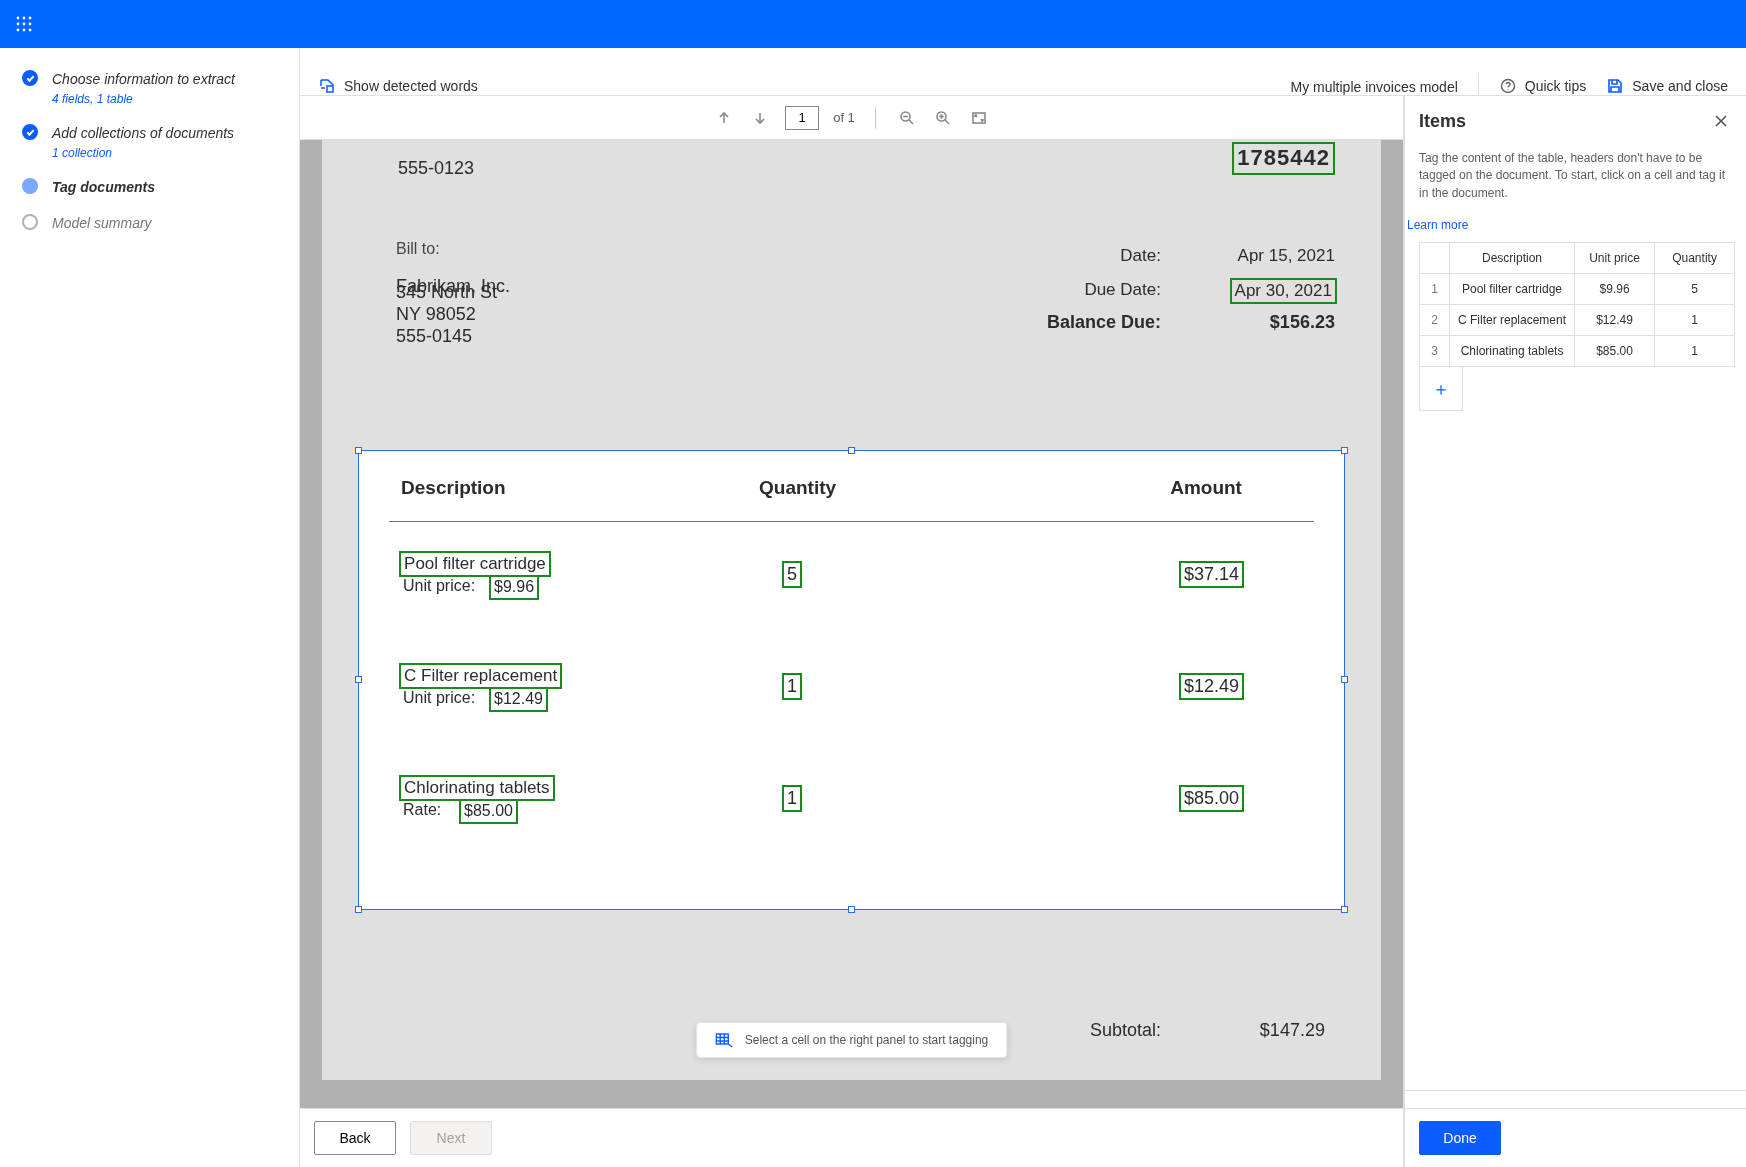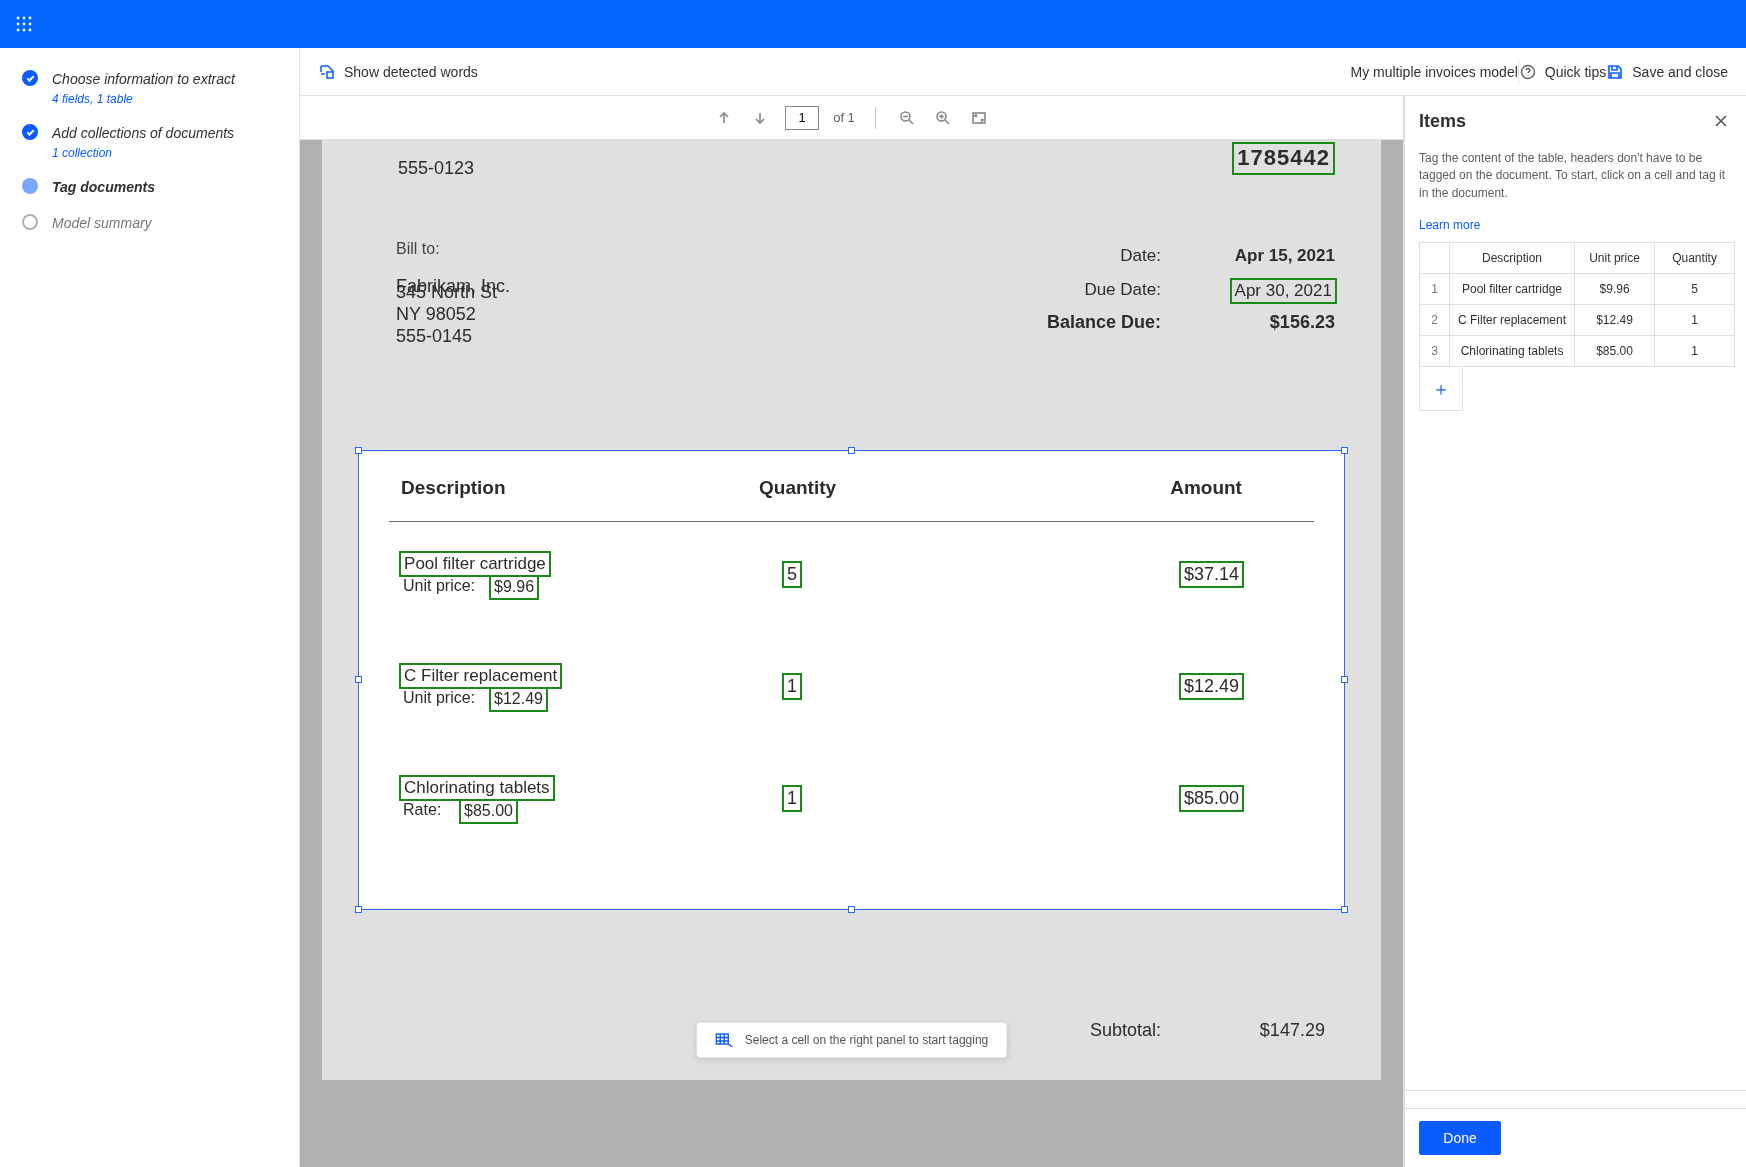--- a/index.html
+++ b/index.html
@@ -34,21 +34,21 @@
 .circle.done{border-color:#0b5cff;background:#0b5cff;position:relative;}
 .circle.done::after{content:"";position:absolute;left:3px;top:4px;width:5px;height:2px;border-left:2px solid #fff;border-bottom:2px solid #fff;transform:rotate(-45deg);}
 .circle.active{border:none;background:#7aa7ff;}
 .step .body{flex:1 1 auto;padding-top:0;}
 .step .title{font-size:14px;line-height:18px;color:var(--text);margin:0;}
 .step.active .title{font-weight:600;}
 .step .sub{font-size:12px;color:var(--link);margin:4px 0 0 0;}
 
 
 .main{flex:1 1 auto;display:flex;flex-direction:column;min-width:0;position:relative;}
-.toolbar{height:48px;border-bottom:1px solid var(--line);display:flex;align-items:center;padding:0 18px;}
+.toolbar{height:48px;border-bottom:1px solid var(--line);display:flex;align-items:flex-end;padding:0 18px;gap:20px;}
 .tbtn{display:flex;align-items:center;gap:8px;font-size:14px;color:var(--text);cursor:pointer;}
 .tbtn .ic{width:18px;height:18px;display:inline-flex;align-items:center;justify-content:center;color:#0b5cff;}
 .spacer{flex:1 1 auto;}
 .divider{width:1px;height:22px;background:var(--line);}
 
 
 .content{flex:1 1 auto;display:flex;min-height:0;}
 .viewer-col{flex:1 1 auto;display:flex;flex-direction:column;min-width:0;border-right:1px solid var(--line);}
 .doc-toolbar{height:44px;border-bottom:1px solid var(--line);display:flex;align-items:center;justify-content:center;gap:14px;font-size:13px;color:var(--muted);}
 .doc-toolbar .sep{width:1px;height:22px;background:#c8c6c4;margin:0 6px;}
@@ -84,21 +84,21 @@
 .bottombar{border-top:1px solid var(--line);padding:12px 14px;display:flex;gap:14px;}
 .btn{height:34px;min-width:82px;padding:0 18px;font-size:14px;border:1px solid #8a8886;background:#fff;cursor:pointer;border-radius:2px;}
 .btn.disabled{color:#a19f9d;border-color:#e1dfdd;cursor:default;background:#f3f2f1;}
 
 
 .drawer{width:342px;flex:0 0 auto;display:flex;flex-direction:column;border-left:1px solid var(--line);}
 .dhead{display:flex;align-items:center;padding:14px 14px 6px 14px;}
 .dhead h3{margin:0;font-size:18px;font-weight:600;flex:1 1 auto;}
 .close{width:22px;height:22px;display:inline-flex;align-items:center;justify-content:center;cursor:pointer;color:#666;}
 .dhelp{font-size:12px;color:var(--muted);padding:0 14px 4px 14px;line-height:1.45;}
-.learn{color:var(--link);font-size:12px;cursor:pointer;display:inline-block;padding:0 14px 10px 14px;}
+.learn{color:var(--link);font-size:12px;cursor:pointer;display:inline-block;padding:0 14px 10px 2px;}
 .gridwrap{padding:0 0 0 14px;overflow-x:auto;flex:1 1 auto;overflow-y:auto;}
 .gridtable{border-collapse:collapse;font-size:12px;}
 .gridtable th,.gridtable td{border:1px solid #e1dfdd;padding:8px 8px;text-align:center;vertical-align:middle;min-width:80px;}
 .gridtable th{color:var(--text);font-weight:400;}
 .gridtable th.idx,.gridtable td.idx{min-width:30px;width:30px;color:#777;}
 .gridtable td{word-break:break-word;}
 .addrow{width:44px;height:44px;border:1px solid #e1dfdd;border-top:none;display:flex;align-items:center;justify-content:center;color:#0b5cff;font-size:18px;cursor:pointer;}
 
 .hscroll{height:18px;border-top:1px solid var(--line);overflow-x:scroll;overflow-y:hidden;}
 .hscroll-inner{width:500px;height:1px;}
@@ -265,21 +265,21 @@
               <span class="txt" style="left:76px;top:18px;font-size:18px;">555-0123</span>
               <span class="txt greenbox big" style="right:46px;top:2px;font-size:22px;letter-spacing:1px;">1785442</span>
 
               <span class="txt" style="left:74px;top:100px;font-size:16px;color:#444">Bill to:</span>
               <span class="txt" style="left:74px;top:136px;font-size:18px;">Fabrikam, Inc.</span>
               <span class="txt" style="left:74px;top:142px;font-size:18px;">345 North St</span>
               <span class="txt" style="left:74px;top:164px;font-size:18px;">NY 98052</span>
               <span class="txt" style="left:74px;top:186px;font-size:18px;">555-0145</span>
 
               <span class="txt" style="right:220px;top:106px;font-size:17px;text-align:left;">Date:</span>
-              <span class="txt" style="right:46px;top:106px;font-size:17px;font-weight:bold;">Apr 15, 2021</span>
+              <span class="txt" style="right:46px;top:106px;font-size:17px;">Apr 15, 2021</span>
               <span class="txt" style="right:220px;top:140px;font-size:17px;">Due Date:</span>
               <span class="txt greenbox" style="right:44px;top:138px;font-size:17px;">Apr 30, 2021</span>
               <span class="txt bold" style="right:220px;top:172px;font-size:18px;">Balance Due:</span>
               <span class="txt bold" style="right:46px;top:172px;font-size:18px;">$156.23</span>
 
               <div class="seltable">
                 <span class="handle tl"></span>
                   <span class="handle tm"></span>
                   <span class="handle tr"></span>
                 <span class="handle lm"></span>
@@ -325,20 +325,24 @@
                       <line x1="9" y1="1" x2="9" y2="11"></line>
                       <path d="M13 11l4 3"></path>
                     </svg>
                 </span>
                 <span>Select a cell on the right panel to start tagging</span>
               </div>
             </div>
           </div>
         </div>
 
+        <div class="bottombar">
+          <button class="btn">Back</button>
+          <button class="btn disabled">Next</button>
+        </div>
       </div>
 
       <aside class="drawer">
         <div class="dhead">
           <h3>Items</h3>
           <span class="close">
             <svg width="14" height="14" viewBox="0 0 14 14" stroke="#555" stroke-width="1.6">
                 <line x1="2" y1="2" x2="12" y2="12"></line>
                 <line x1="12" y1="2" x2="2" y2="12"></line>
               </svg>

